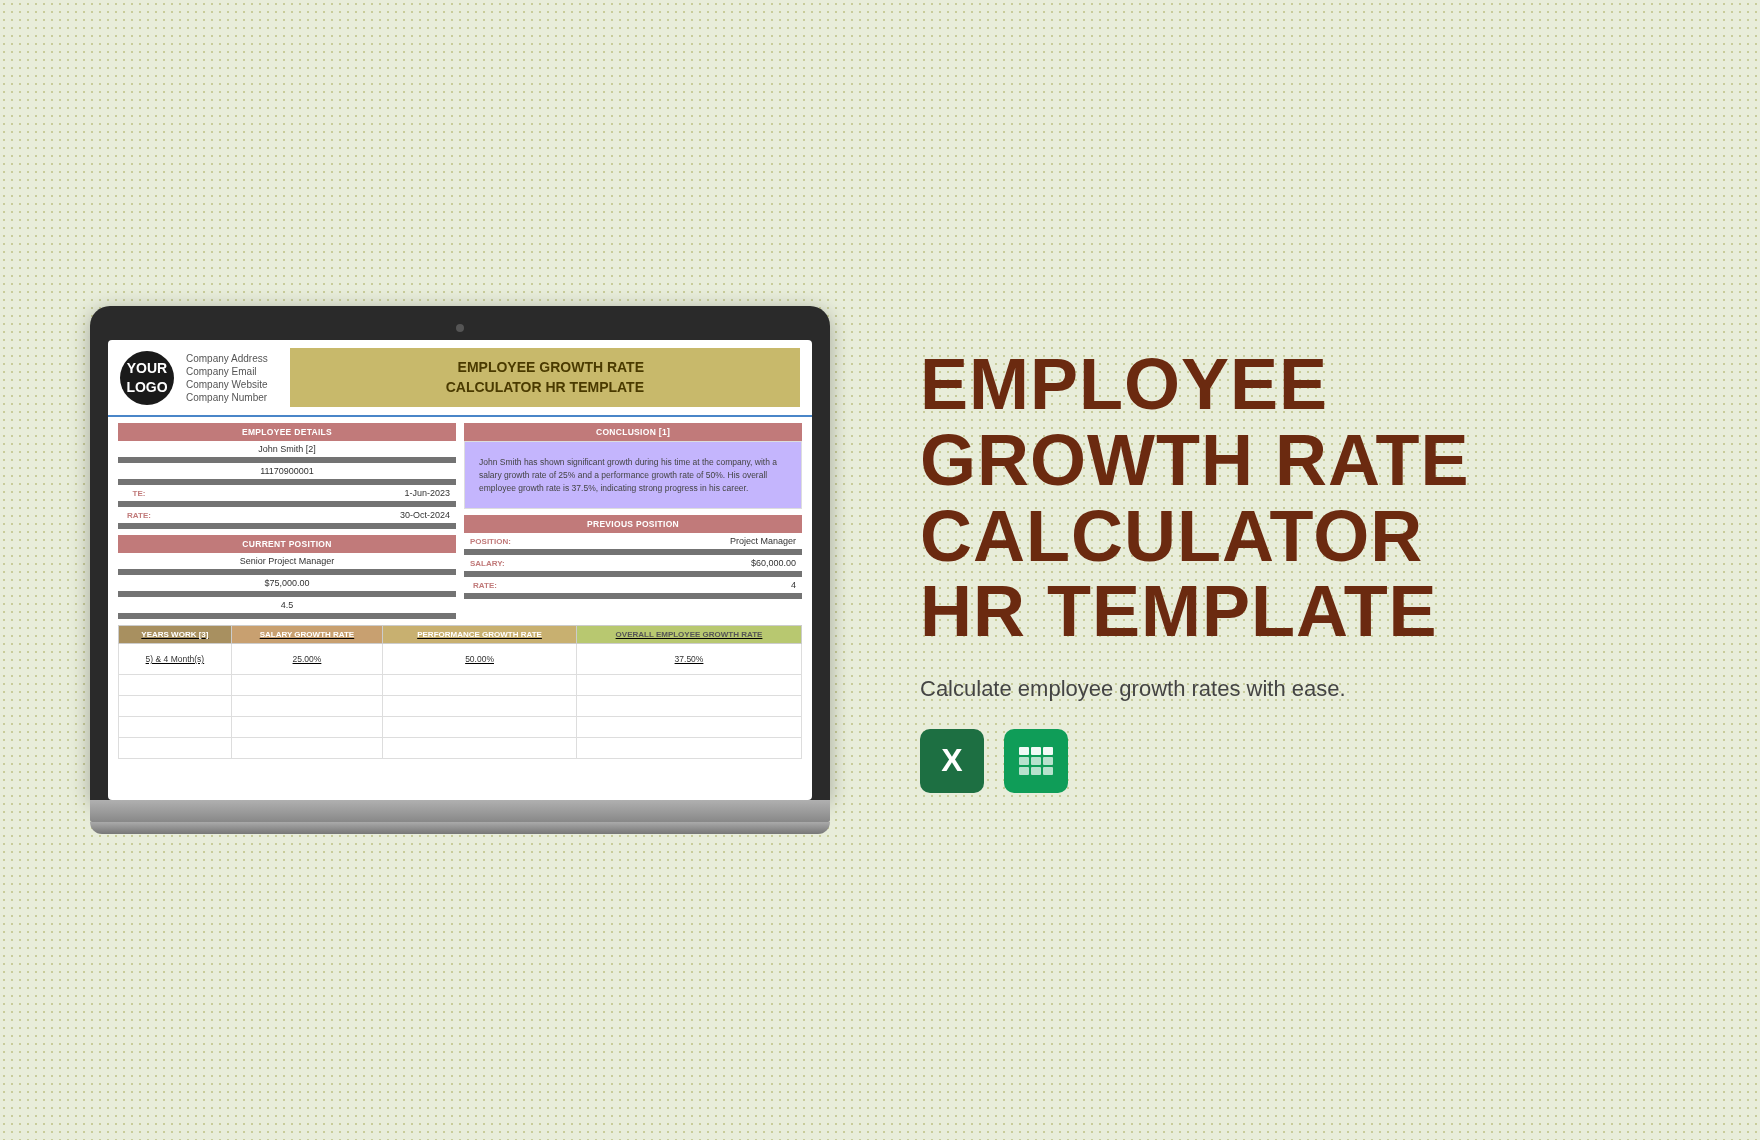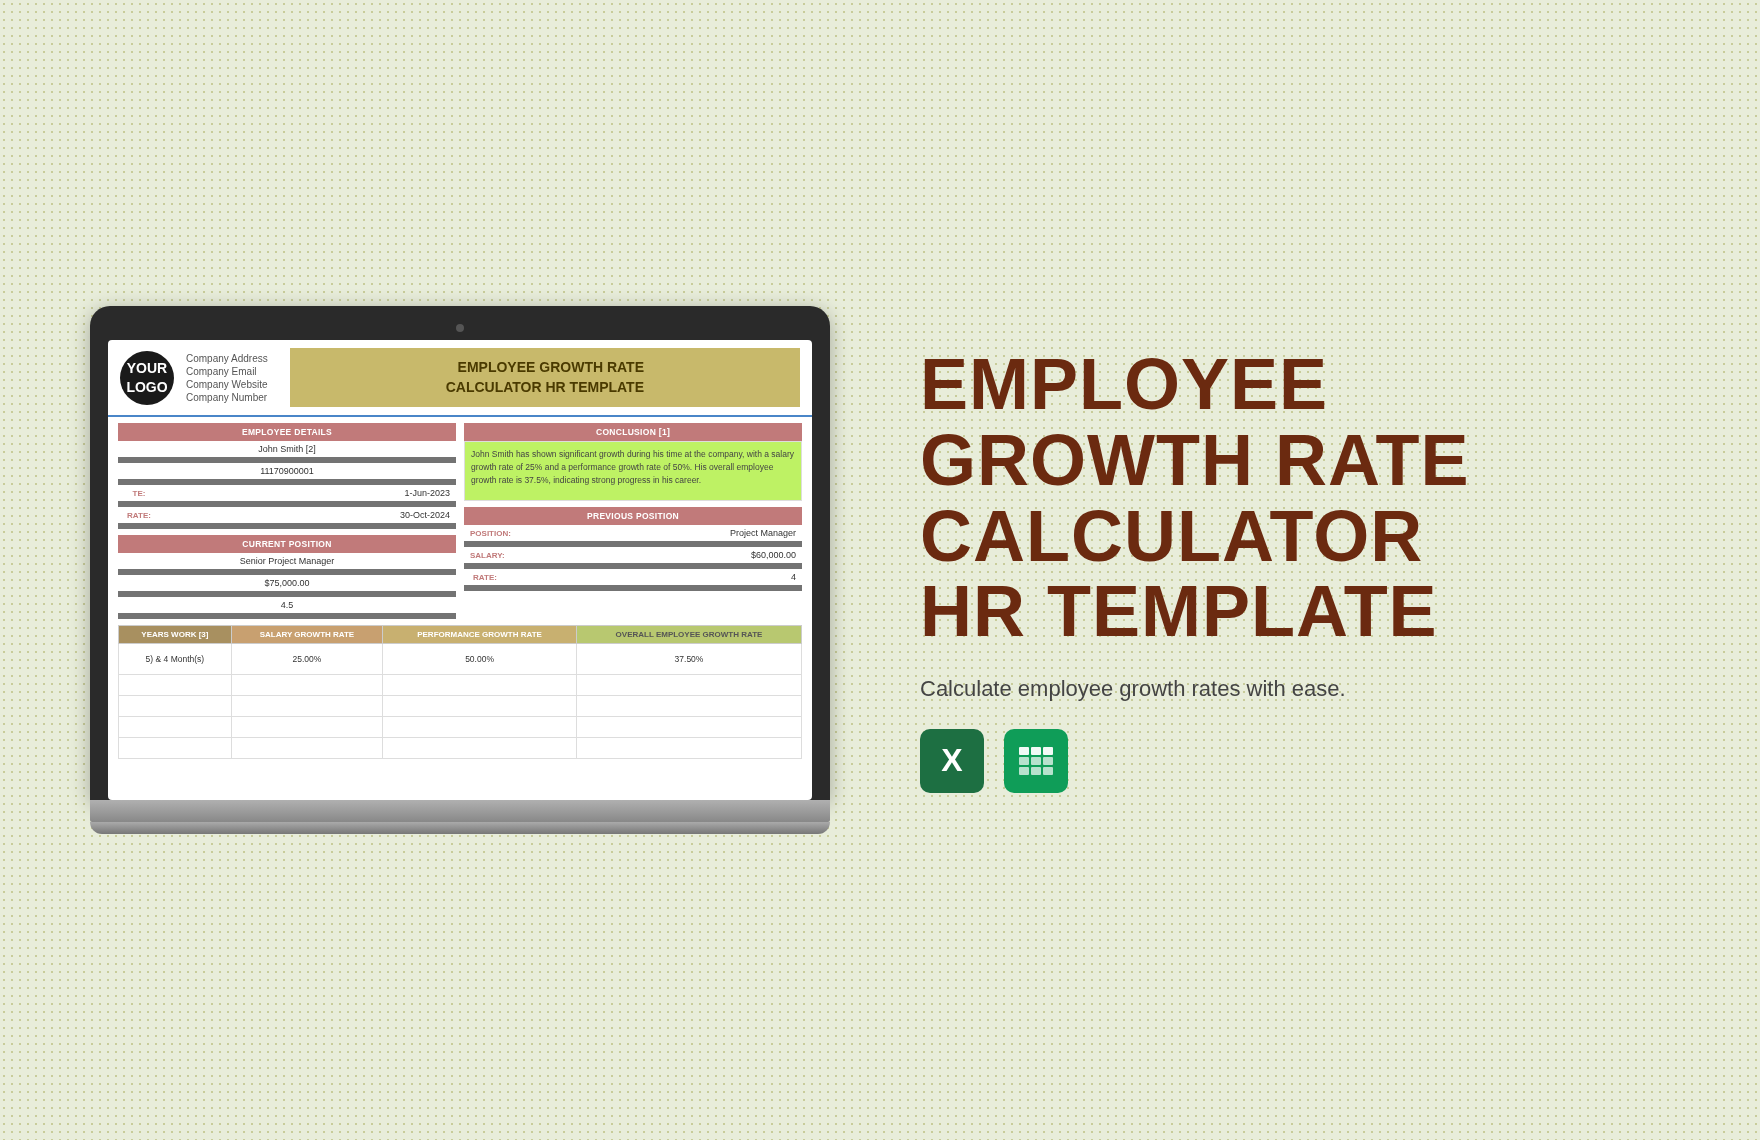--- a/index.html
+++ b/index.html
@@ -182,38 +182,39 @@
       flex: 1;
       text-align: right;
     }
 
     .table-row-center {
       justify-content: center;
     }
 
     
     .conclusion-text {
-      background: #bef264;
+      background: #c4b5fd;
       border: 1px solid #ddd;
-      padding: 6px;
+      padding: 14px;
       font-size: 8.5px;
       color: #444;
       line-height: 1.5;
       min-height: 60px;
     }
 
     
     .bottom-table {
       margin-top: 4px;
     }
 
     .bottom-table table {
       width: 100%;
       border-collapse: collapse;
       font-size: 8.5px;
+      text-decoration: underline;
     }
 
     .bottom-table th {
       background: #d4a8c8;
       color: #fff;
       padding: 4px 6px;
       text-align: center;
       font-size: 8px;
       text-transform: uppercase;
       border: 1px solid #ccc;

